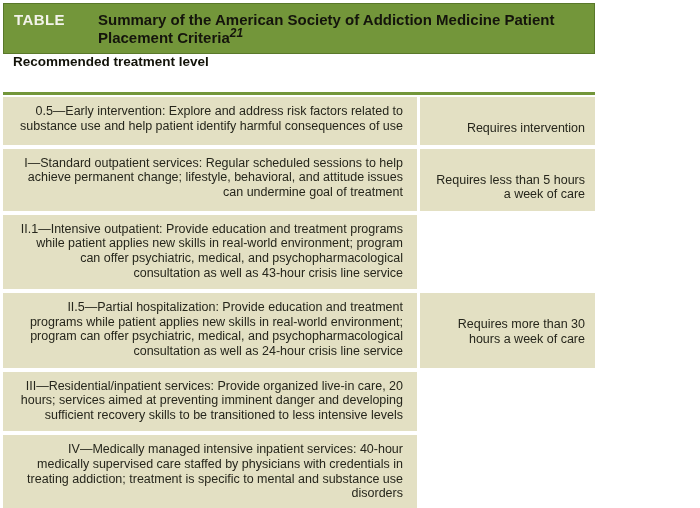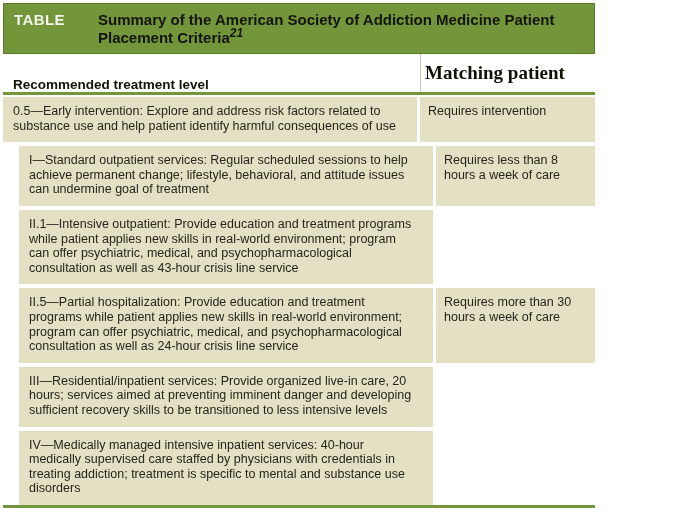--- a/index.html
+++ b/index.html
@@ -42,21 +42,22 @@
     font-size: 12px;
     vertical-align: super;
     line-height: 0;
     font-style: italic;
   }
   
   .colheads {
     display: flex;
     background: #ffffff;
     height: 38px;
-    align-items: flex-end;
+    align-items: flex-start;
+    flex-direction: column;
   }
   .colhead-left {
     width: 417px;
     flex: 0 0 417px;
     padding-left: 10px;
     font-weight: bold;
     font-size: 13.5px;
     color: #121209;
   }
   .colhead-right {
@@ -73,36 +74,37 @@
   }
   .green-rule {
     height: 3px;
     background: #73963a;
   }
   
   .rows { margin-top: 2px; }
   .row {
     display: flex;
     gap: 3px;
+    text-align: right;
   }
-  .row + .row { margin-top: 4px; margin-left: 16px; }
+  .row + .row { margin-top: 4px; }
   .cell {
     background: #e3e0c3;
     font-size: 12.5px;
     line-height: 14.6px;
     color: #26261c;
   }
   .cell-left {
     width: 414px;
     flex: 0 0 414px;
     padding: 7px 14px 9px 10px;
   }
   .cell-right {
     flex: 1;
-    padding: 7px 10px 9px 8px;
+    padding: 24px 10px 9px 8px;
   }
   .bottom-rule {
     height: 3px;
     background: #73963a;
   }
 </style>
 </head>
 <body>
 
 <div class="doc">
@@ -121,21 +123,21 @@
 
   <div class="rows">
 
     <div class="row">
       <div class="cell cell-left">0.5—Early intervention: Explore and address risk factors related to substance use and help patient identify harmful consequences of use</div>
       <div class="cell cell-right">Requires intervention</div>
     </div>
 
     <div class="row">
       <div class="cell cell-left">I—Standard outpatient services: Regular scheduled sessions to help achieve permanent change; lifestyle, behavioral, and attitude issues can undermine goal of treatment</div>
-      <div class="cell cell-right">Requires less than 8 hours a week of care</div>
+      <div class="cell cell-right">Requires less than 5 hours a week of care</div>
     </div>
 
     <div class="row">
       <div class="cell cell-left">II.1—Intensive outpatient: Provide education and treatment programs while patient applies new skills in real-world environment; program can offer psychiatric, medical, and psychopharmacological consultation as well as 43-hour crisis line service</div>
     </div>
 
     <div class="row">
       <div class="cell cell-left">II.5—Partial hospitalization: Provide education and treatment programs while patient applies new skills in real-world environment; program can offer psychiatric, medical, and psychopharmacological consultation as well as 24-hour crisis line service</div>
       <div class="cell cell-right">Requires more than 30 hours a week of care</div>
     </div>

